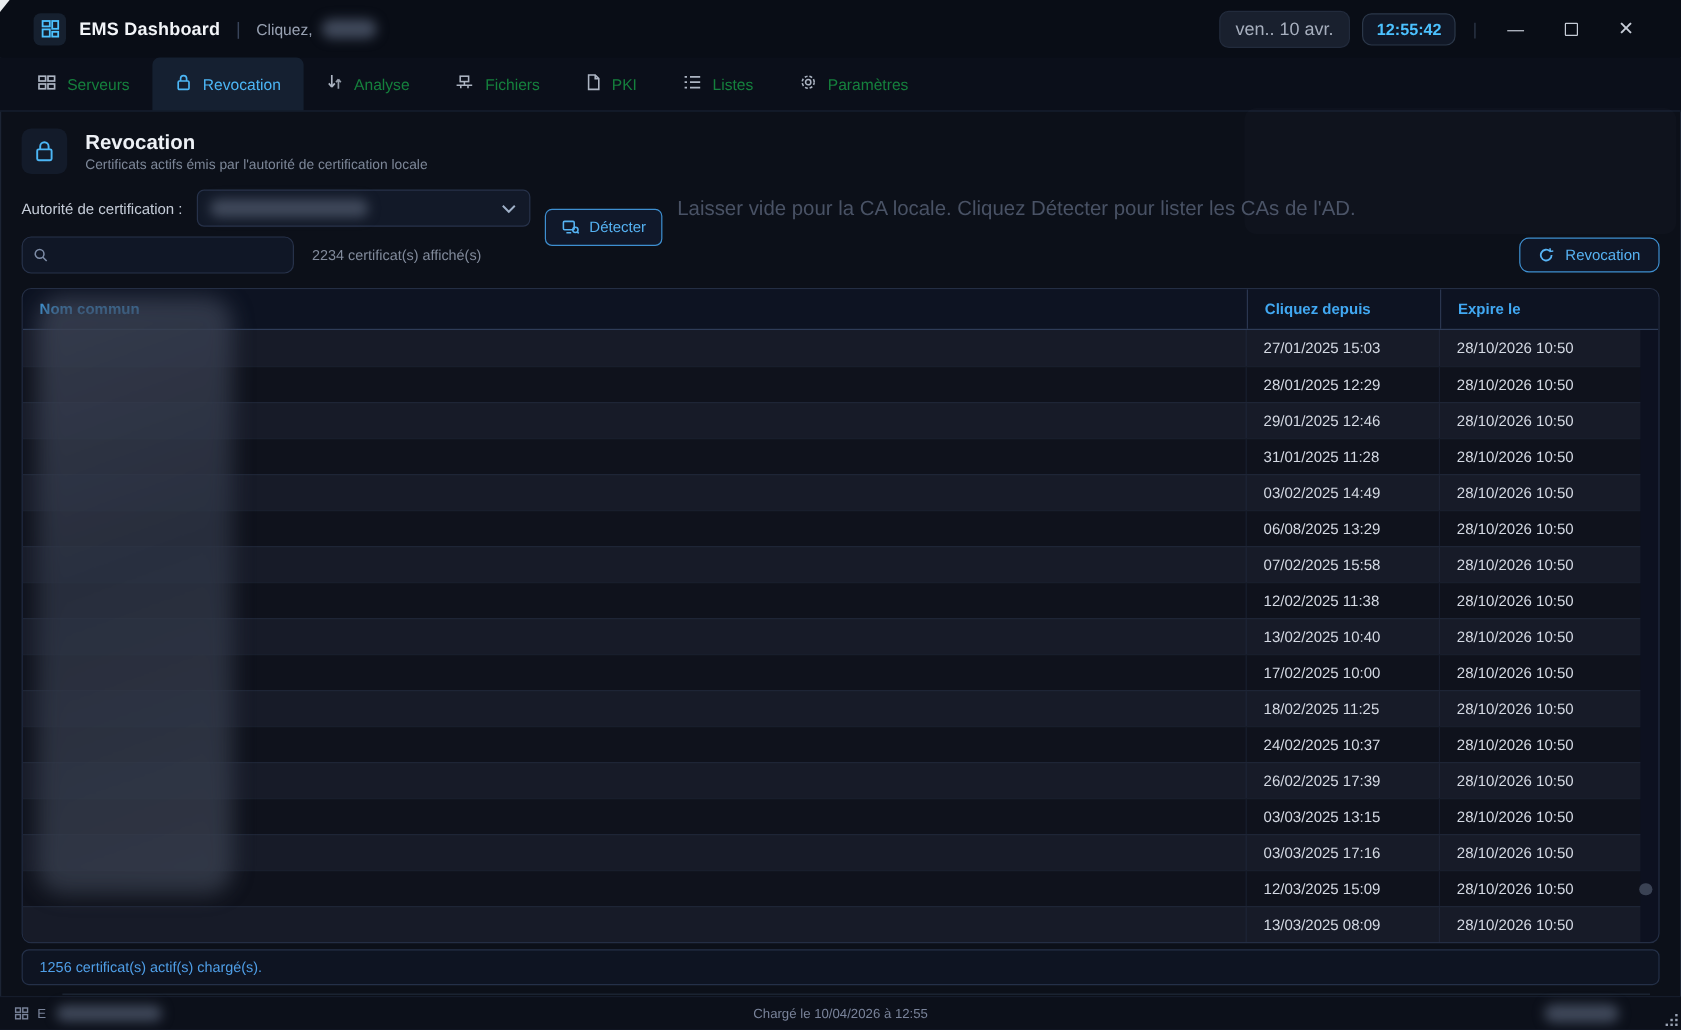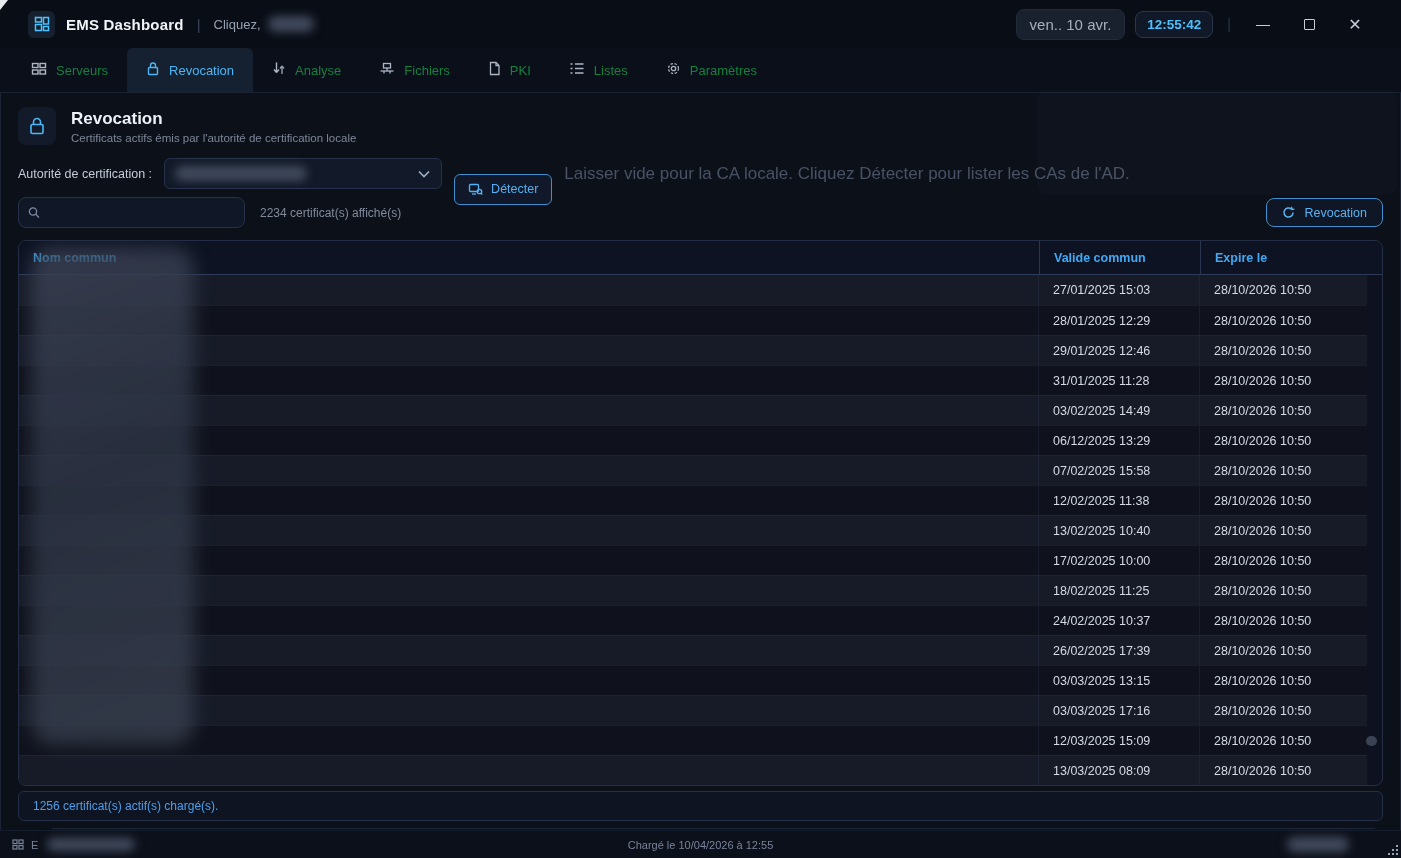--- a/index.html
+++ b/index.html
@@ -231,21 +231,21 @@
         <path d="M11 6.5 a4.5 4.5 0 1 1 -1.4 -3.2"></path>
           <path d="M9.7 0.8 L9.8 3.5 L12.4 3.2" stroke-width="1.3"></path>
       </svg>
       <span>Revocation</span>
     </button>
   </div>
 
   <div class="table-wrap">
     <div class="thead">
       <div class="th th-name">Nom commun</div>
-      <div class="th th-valid">Valide commun</div>
+      <div class="th th-valid">Cliquez depuis</div>
       <div class="th th-exp">Expire le</div>
     </div>
     <div class="tbody">
         <div class="trow light">
     <div class="td td-name"></div>
     <div class="td td-valid">27/01/2025 15:03</div>
     <div class="td td-exp">28/10/2026 10:50</div>
   </div>
         <div class="trow dark">
     <div class="td td-name"></div>
@@ -262,21 +262,21 @@
     <div class="td td-valid">31/01/2025 11:28</div>
     <div class="td td-exp">28/10/2026 10:50</div>
   </div>
         <div class="trow light">
     <div class="td td-name"></div>
     <div class="td td-valid">03/02/2025 14:49</div>
     <div class="td td-exp">28/10/2026 10:50</div>
   </div>
         <div class="trow dark">
     <div class="td td-name"></div>
-    <div class="td td-valid">06/12/2025 13:29</div>
+    <div class="td td-valid">06/08/2025 13:29</div>
     <div class="td td-exp">28/10/2026 10:50</div>
   </div>
         <div class="trow light">
     <div class="td td-name"></div>
     <div class="td td-valid">07/02/2025 15:58</div>
     <div class="td td-exp">28/10/2026 10:50</div>
   </div>
         <div class="trow dark">
     <div class="td td-name"></div>
     <div class="td td-valid">12/02/2025 11:38</div>

